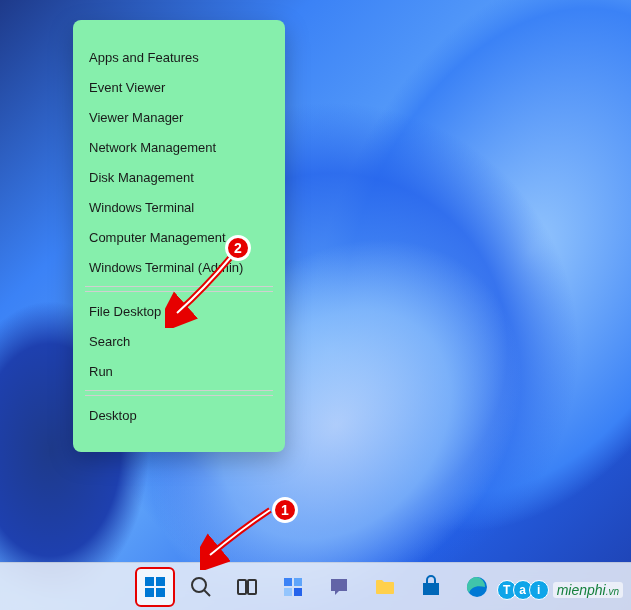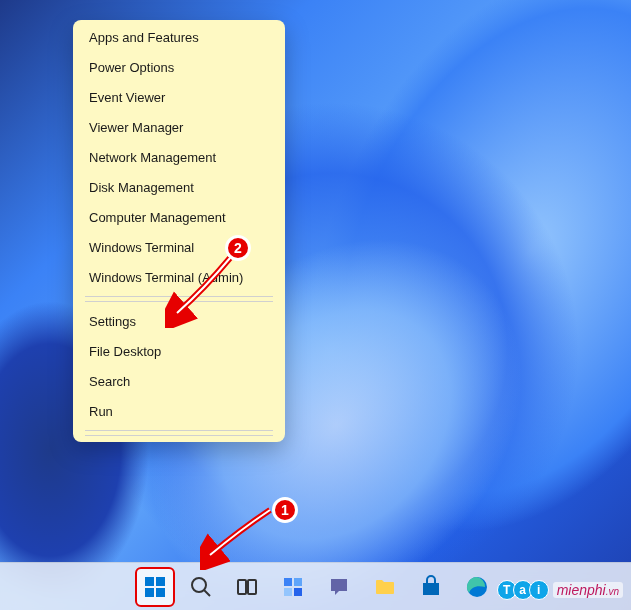--- a/index.html
+++ b/index.html
@@ -26,24 +26,24 @@
     .wave2 { width: 500px; height: 500px; background: radial-gradient(ellipse, #60a5fa 0%, #2563eb 50%, transparent 70%); right: 50px; top: 100px; transform: rotate(-15deg); opacity: 0.8; }
     .wave3 { width: 350px; height: 450px; background: radial-gradient(ellipse, #dbeafe 0%, #93c5fd 40%, transparent 65%); right: 120px; top: 200px; transform: rotate(45deg); opacity: 0.7; }
     .wave4 { width: 200px; height: 300px; background: radial-gradient(ellipse, #1e3a8a 0%, #1e40af 50%, transparent 70%); left: -50px; top: 300px; }
 
     
     .context-menu {
       position: absolute;
       left: 73px;
       top: 20px;
       width: 212px;
-      background: #fef9c3;
+      background: #86efac;
       border-radius: 8px;
       box-shadow: 0 8px 24px rgba(0,0,0,0.25);
-      padding: 2px 4px;
+      padding: 22px 4px;
       font-size: 13px;
       color: #1a1a1a;
     }
     .menu-item {
       padding: 7.5px 12px;
       border-radius: 4px;
       cursor: pointer;
       display: flex;
       align-items: center;
       justify-content: space-between;
@@ -136,21 +136,21 @@
       font-size: 12px;
       font-weight: bold;
       display: flex;
       align-items: center;
       justify-content: center;
       border: 1px solid #fff;
       margin-left: -6px;
     }
     .wm-text {
       margin-left: 2px;
-      color: #be185d;
+      color: #15803d;
       font-style: italic;
       font-size: 14px;
       background: rgba(255,255,255,0.6);
       padding: 0 4px;
       border-radius: 3px;
     }
   </style>
 </head>
 <body>
 
@@ -159,59 +159,56 @@
   <div class="wave wave2"></div>
   <div class="wave wave3"></div>
   <div class="wave wave4"></div>
 </div>
 
 <div class="context-menu">
   <div class="menu-item">
       <span>Apps and Features</span>
     </div>
   <div class="menu-item">
-      <span>Power Options</span>
-    </div>
-  <div class="menu-item">
       <span>Event Viewer</span>
     </div>
   <div class="menu-item">
       <span>Viewer Manager</span>
     </div>
   <div class="menu-item">
       <span>Network Management</span>
     </div>
   <div class="menu-item">
       <span>Disk Management</span>
     </div>
   <div class="menu-item">
+      <span>Windows Terminal</span>
+    </div>
+  <div class="menu-item">
       <span>Computer Management</span>
     </div>
   <div class="menu-item">
-      <span>Windows Terminal</span>
-    </div>
-  <div class="menu-item">
       <span>Windows Terminal (Admin)</span>
     </div>
   <div class="menu-divider"></div>
   <div class="menu-divider"></div>
   <div class="menu-item">
-      <span>Settings</span>
-    </div>
-  <div class="menu-item">
       <span>File Desktop</span>
     </div>
   <div class="menu-item">
       <span>Search</span>
     </div>
   <div class="menu-item">
       <span>Run</span>
     </div>
   <div class="menu-divider"></div>
   <div class="menu-divider"></div>
+  <div class="menu-item">
+      <span>Desktop</span>
+    </div>
 </div>
 
 <div class="taskbar">
   <div class="taskbar-icon active">
     <svg viewBox="0 0 24 24">
       <rect x="2" y="2" width="9" height="9" fill="#0078d4"></rect>
       <rect x="13" y="2" width="9" height="9" fill="#0078d4"></rect>
       <rect x="2" y="13" width="9" height="9" fill="#0078d4"></rect>
       <rect x="13" y="13" width="9" height="9" fill="#0078d4"></rect>
     </svg>

